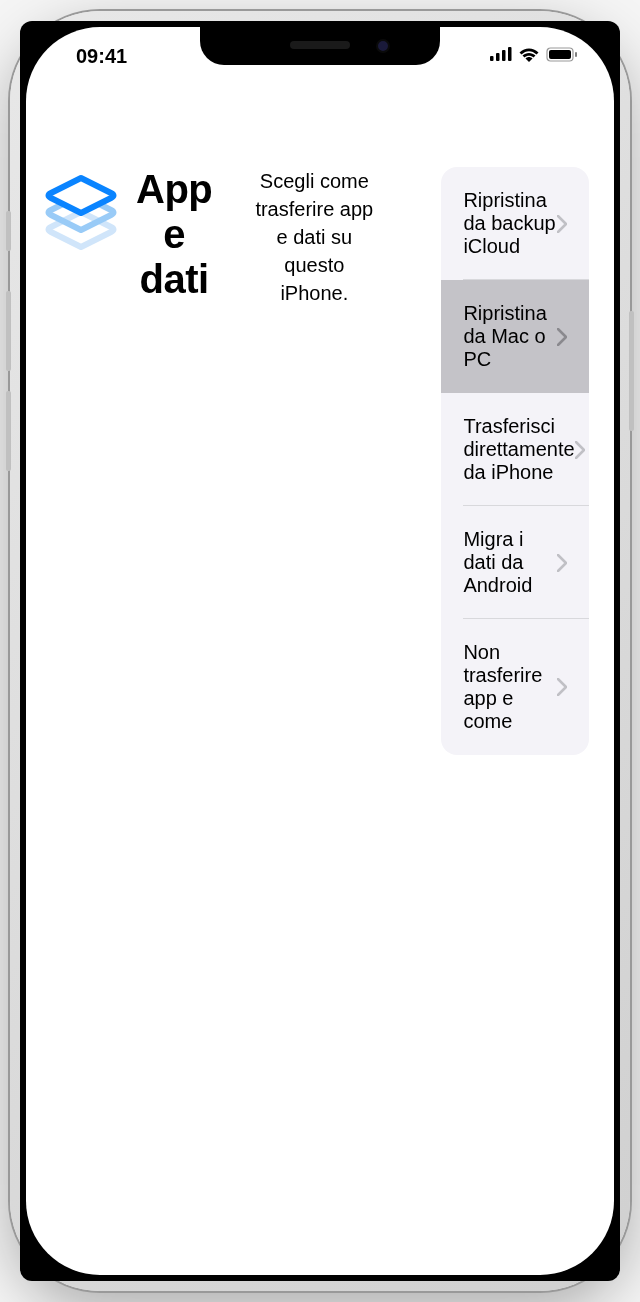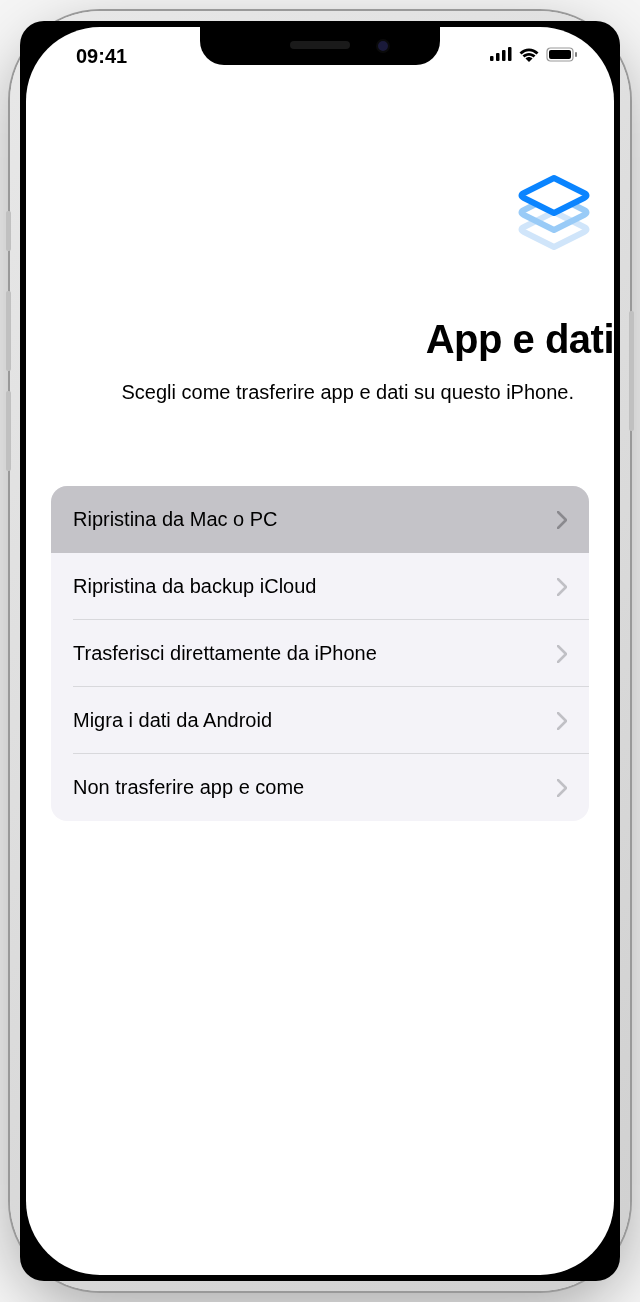--- a/index.html
+++ b/index.html
@@ -26,21 +26,21 @@
       border-radius: 90px;
       padding: 10px;
       box-shadow: 0 0 0 2px #999, 0 20px 60px rgba(0,0,0,0.3);
       position: relative;
     }
     
     .device-inner {
       width: 100%;
       height: 100%;
       background: #000;
-      border-radius: 24px;
+      border-radius: 12px;
       padding: 6px;
     }
     
     .side-button {
       position: absolute;
       background: #c0c0c0;
       border-radius: 2px;
     }
     
     .side-button.left1 { left: -4px; top: 200px; width: 5px; height: 40px; }
@@ -117,22 +117,22 @@
       display: flex;
       align-items: center;
       gap: 6px;
       padding-right: 6px;
       padding-top: 8px;
     }
     
     .content {
       padding-top: 140px;
       display: flex;
-      flex-direction: column;
-      align-items: flex-end;
+      flex-direction: row;
+      align-items: flex-start;
     }
     
     .hero-icon {
       width: 120px;
       height: 120px;
       display: flex;
       align-items: center;
       justify-content: center;
       margin-bottom: 30px;
     }
@@ -259,31 +259,31 @@
             <path d="M55 58 L25 43 Q20 40.5 25 38 L55 23 Q55 23 55 23 L85 38 Q90 40.5 85 43 L55 58 Z" fill="none" stroke="#99cbf7" stroke-width="6" stroke-linejoin="round"></path>
             <path d="M55 41 L25 26 Q20 23.5 25 21 L55 6 Q55 6 55 6 L85 21 Q90 23.5 85 26 L55 41 Z" fill="#fff" stroke="#0a84ff" stroke-width="6" stroke-linejoin="round"></path>
           </svg>
         </div>
 
         <h1 class="title">App e dati</h1>
         <p class="subtitle">Scegli come trasferire app e dati su questo iPhone.</p>
 
         <div class="options-list">
 
+          <div class="option-row">
+            <span class="option-label">Ripristina da backup iCloud</span>
+            <span class="chevron">
+              <svg width="10" height="18" viewBox="0 0 10 18">
+                  <path d="M1 1 L9 9 L1 17" stroke="currentColor" stroke-width="2.5" fill="none" stroke-linecap="round" stroke-linejoin="round"></path>
+                </svg>
+            </span>
+          </div>
+
           <div class="option-row selected">
             <span class="option-label">Ripristina da Mac o PC</span>
-            <span class="chevron">
-              <svg width="10" height="18" viewBox="0 0 10 18">
-                  <path d="M1 1 L9 9 L1 17" stroke="currentColor" stroke-width="2.5" fill="none" stroke-linecap="round" stroke-linejoin="round"></path>
-                </svg>
-            </span>
-          </div>
-
-          <div class="option-row">
-            <span class="option-label">Ripristina da backup iCloud</span>
             <span class="chevron">
               <svg width="10" height="18" viewBox="0 0 10 18">
                   <path d="M1 1 L9 9 L1 17" stroke="currentColor" stroke-width="2.5" fill="none" stroke-linecap="round" stroke-linejoin="round"></path>
                 </svg>
             </span>
           </div>
 
           <div class="option-row">
             <span class="option-label">Trasferisci direttamente da iPhone</span>
             <span class="chevron">

